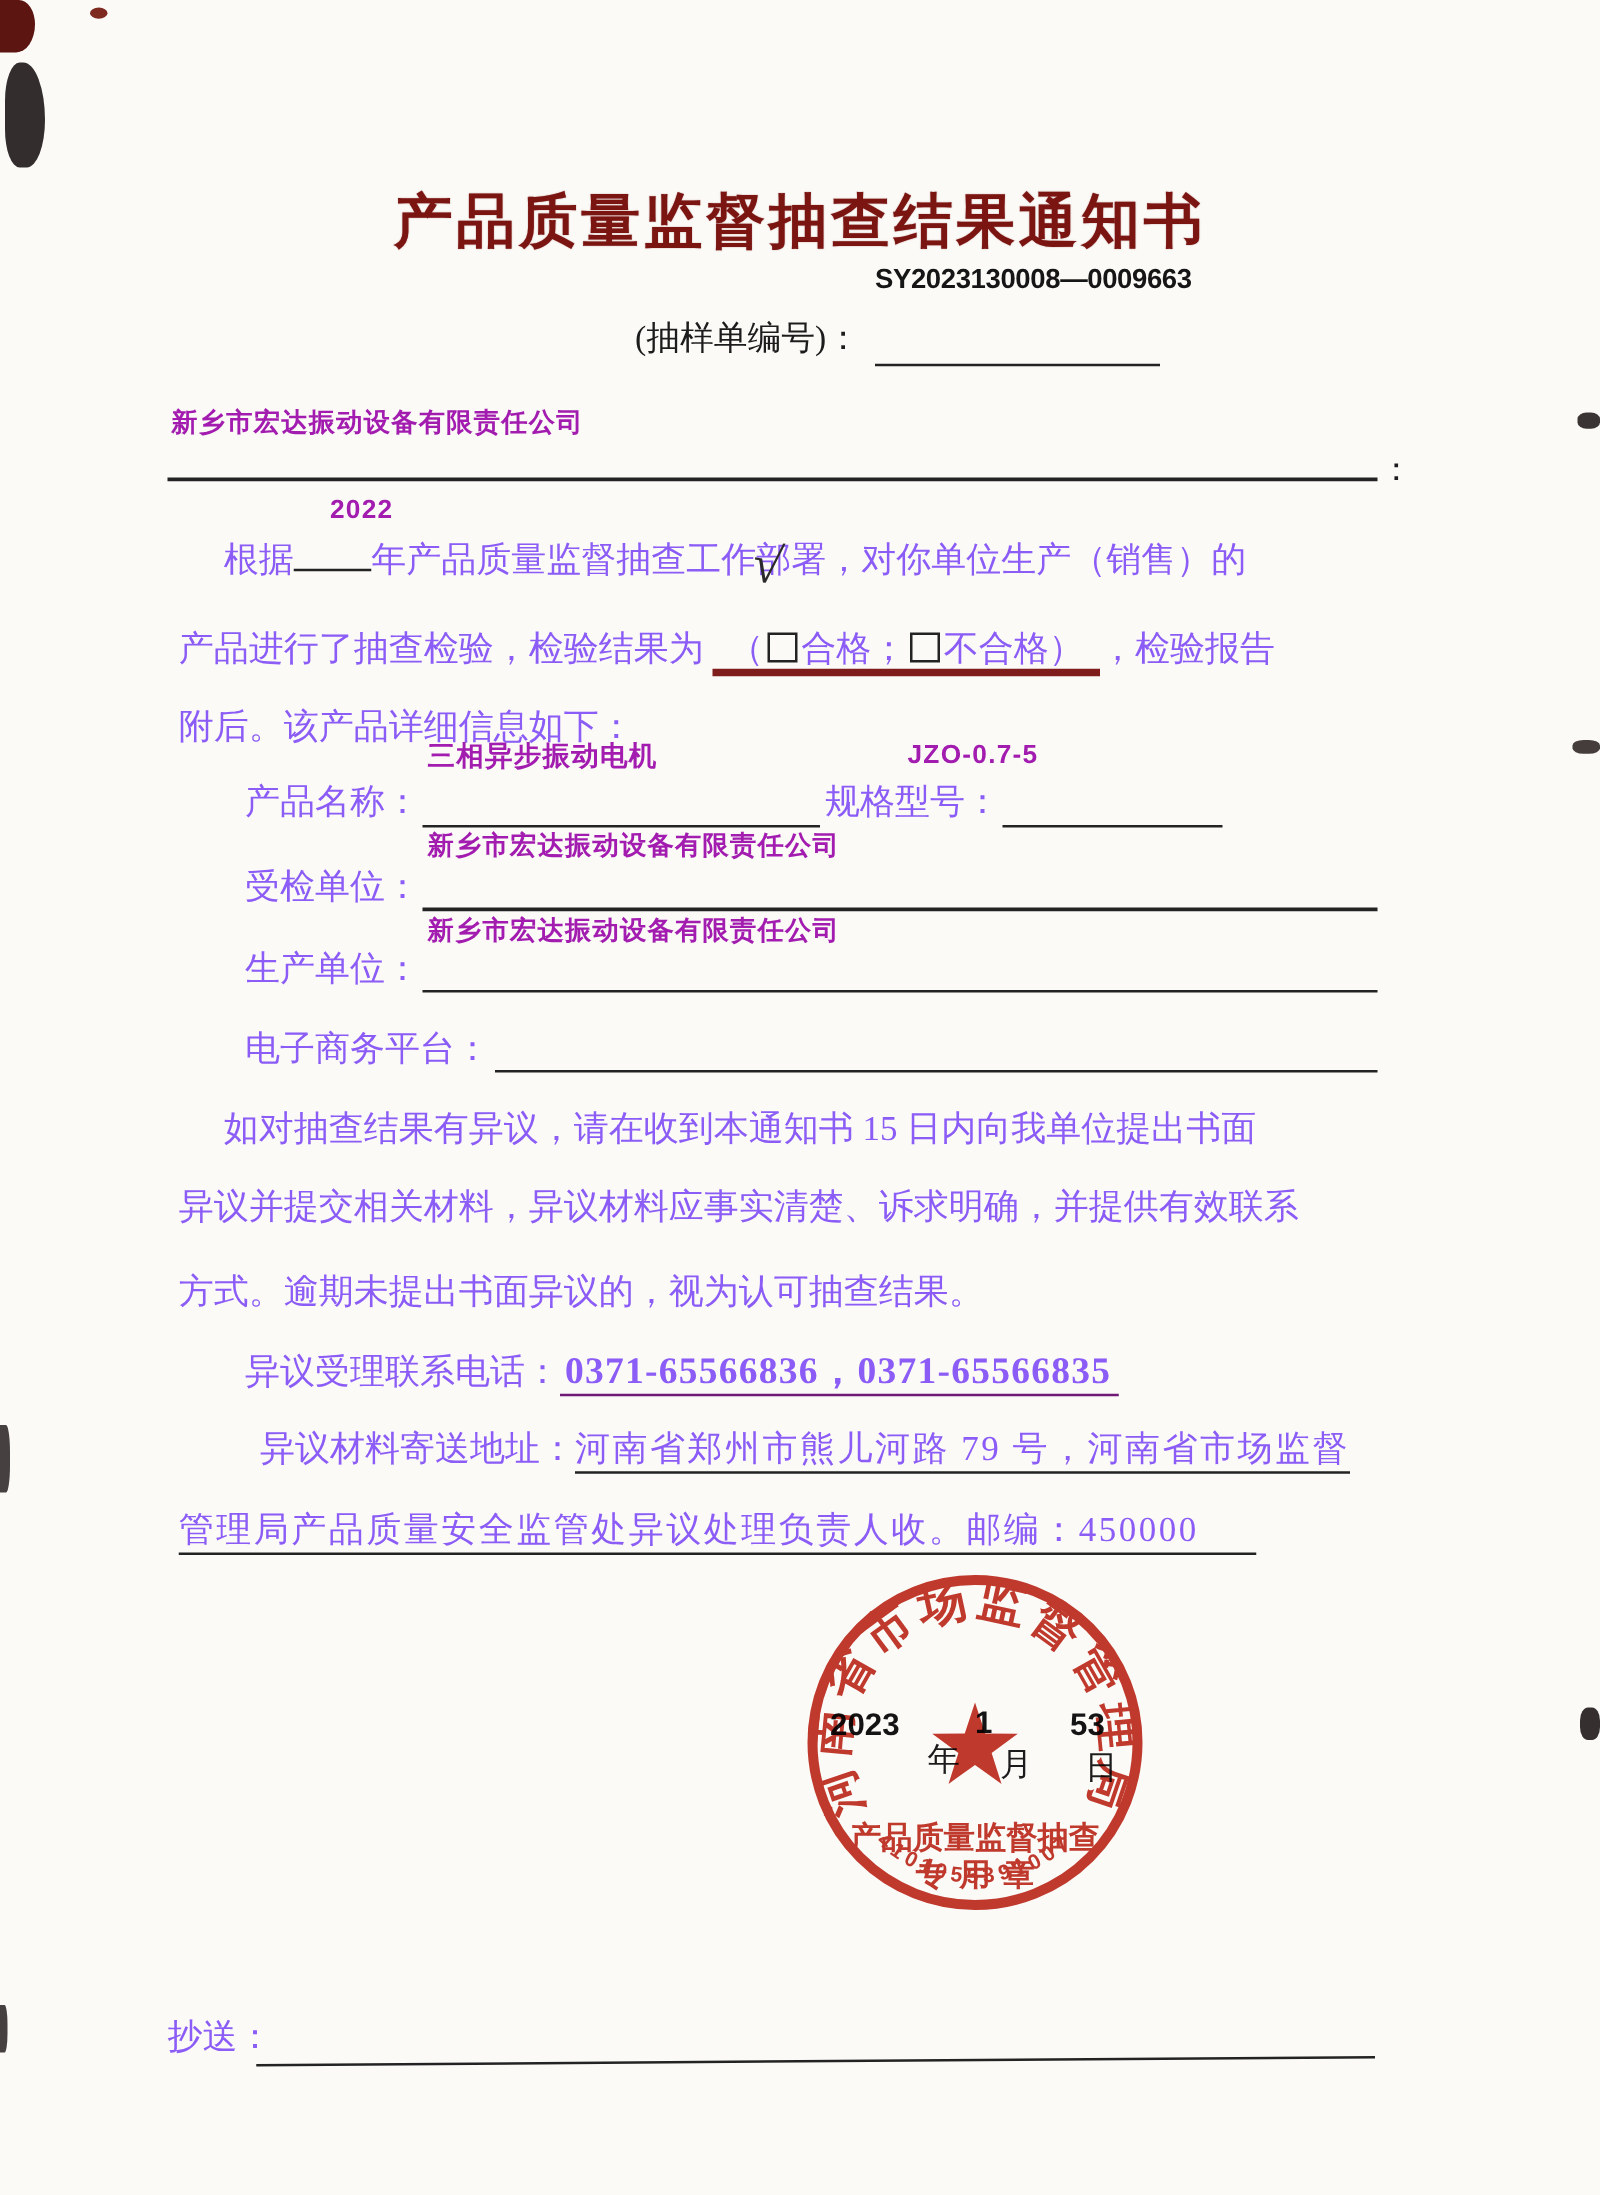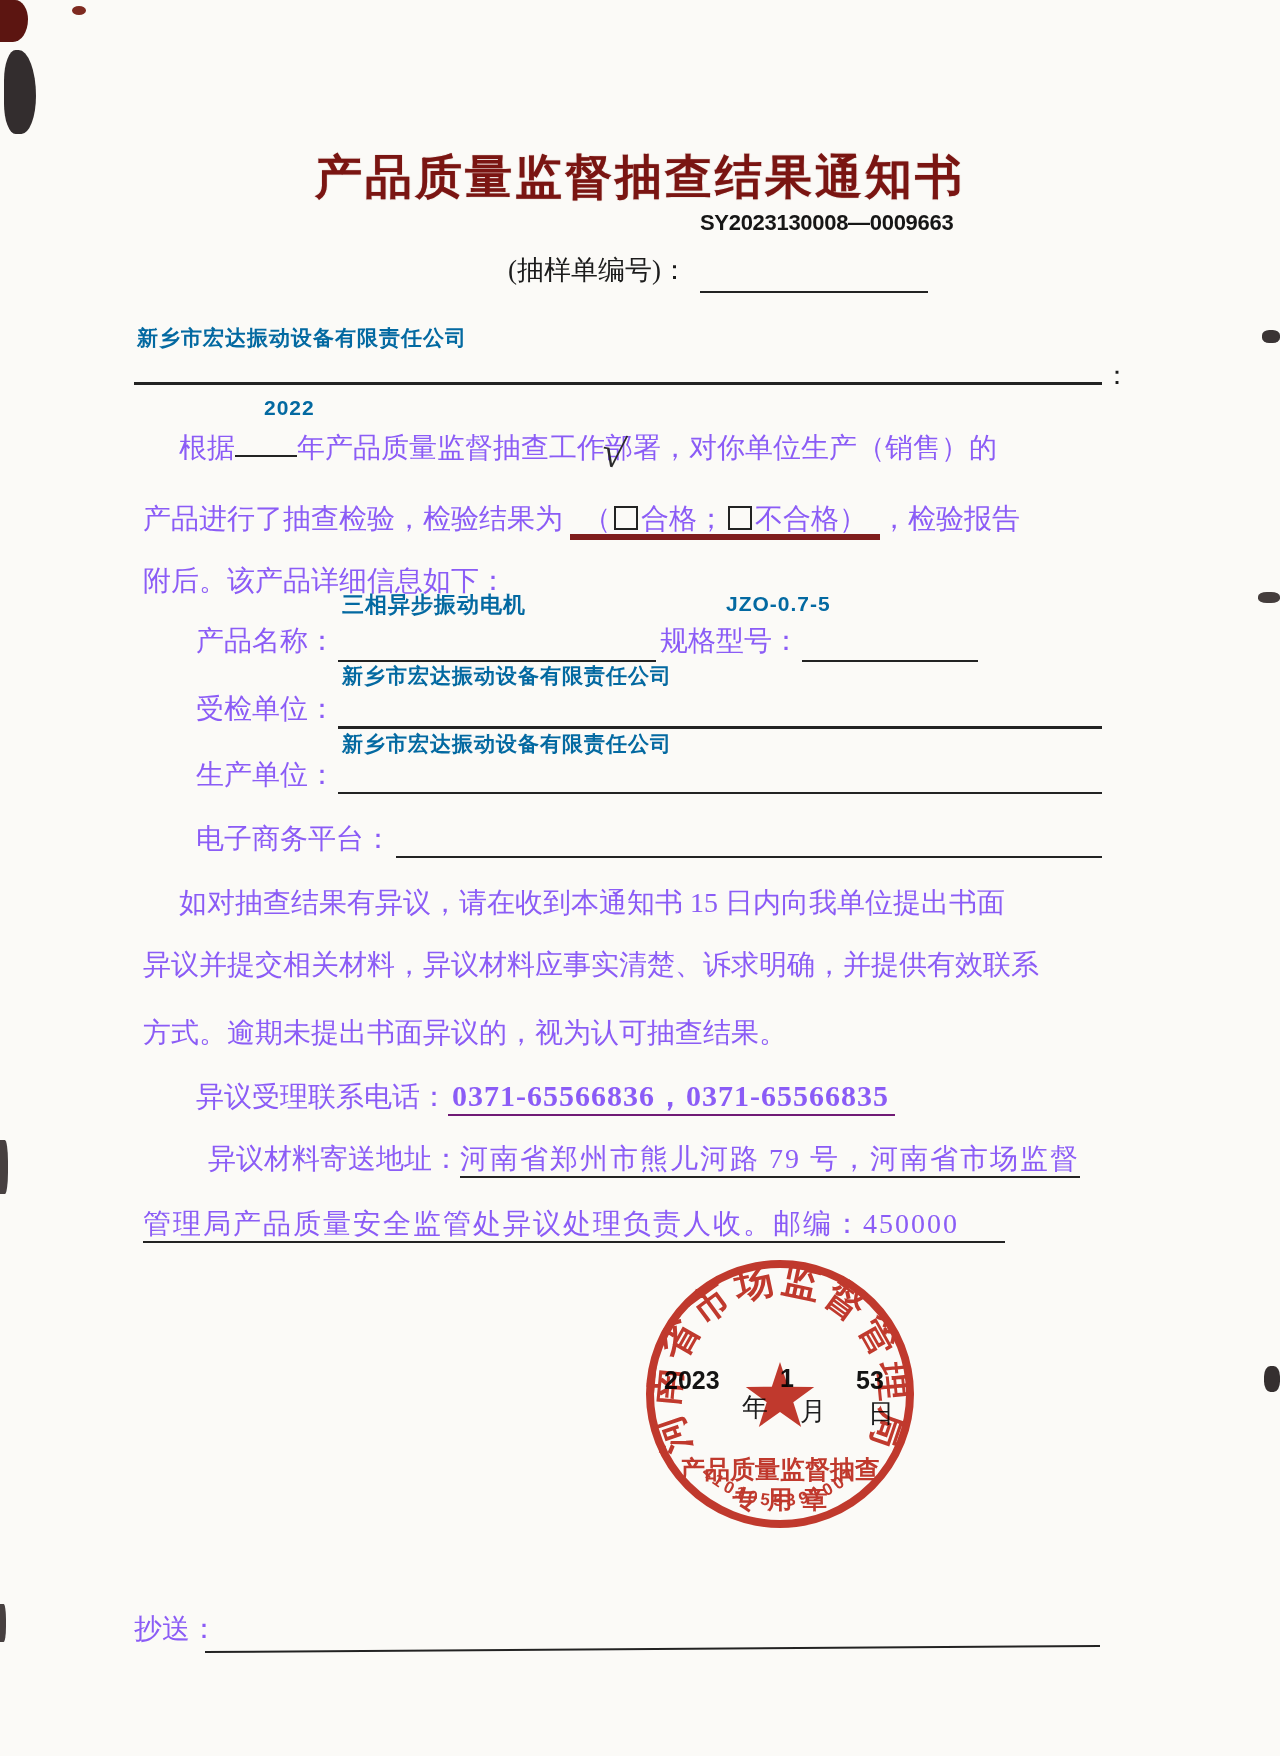--- a/index.html
+++ b/index.html
@@ -12,21 +12,21 @@
   .abs{position:absolute;white-space:nowrap;}
   .doc-title{
     left:0;right:0;top:146px;text-align:center;
     font-size:47px;font-weight:bold;color:#7a1512;
     letter-spacing:3px;text-shadow:0 0 1px rgba(122,21,18,.6);
   }
   .serial{left:700px;top:210px;font-size:22px;font-weight:bold;
     font-family:"Liberation Sans","DejaVu Sans",sans-serif;letter-spacing:-.3px;color:#161616;}
   .body-text{font-size:28px;color:#8b5cf6;}
   .label-28{font-size:28px;}
-  .val{font-family:"Liberation Sans","DejaVu Sans",sans-serif;font-weight:bold;font-size:21px;color:#0369a1;letter-spacing:1px;text-align:right;}
+  .val{font-family:"Liberation Sans","DejaVu Sans",sans-serif;font-weight:bold;font-size:21px;color:#a21caf;letter-spacing:1px;text-align:right;}
   .rule{position:absolute;border-top:2px solid #232323;height:0;}
   .rule-thick{border-top-width:3px;}
   .blank{display:inline-block;width:62px;border-bottom:2px solid #232323;}
   .ublank{border-bottom:6px solid #7f1d1d;padding:0 13px;}
   .cbox{display:inline-block;width:20px;height:20px;border:2px solid #232323;
     vertical-align:baseline;transform:translateY(2px);margin:0 3px;background:transparent;}
   .checkmark{left:602px;top:432px;font-size:42px;font-weight:bold;color:#2a2a2a;
     transform:rotate(10deg);line-height:1;}
   .phone-val{font-size:30px;font-weight:bold;letter-spacing:1px;border-bottom:2px solid #701a75;padding:0 6px 2px 4px;}
   .addr-val{border-bottom:2px solid #232323;letter-spacing:2px;padding-bottom:2px;}

